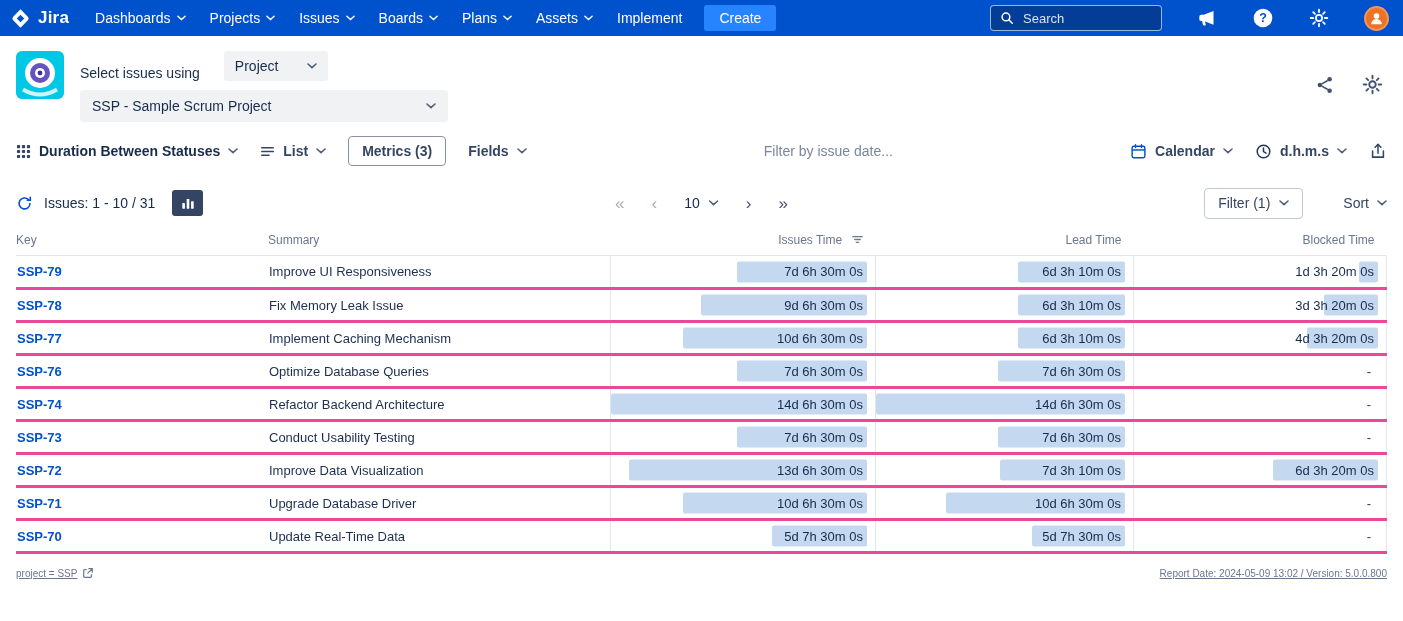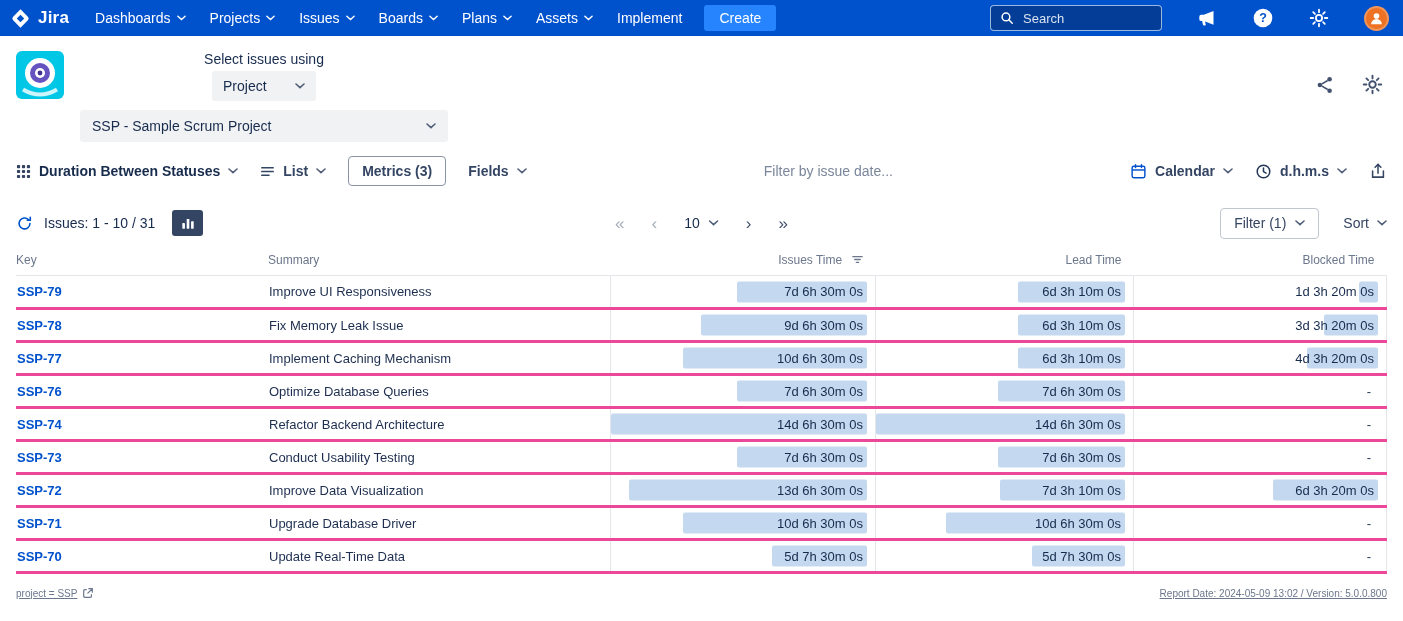--- a/index.html
+++ b/index.html
@@ -27,21 +27,21 @@
   .nav-right{display:flex;align-items:center;gap:35px;}
   .search-box{display:flex;align-items:center;gap:7px;background:rgba(9,30,66,.38);border:1px solid rgba(179,206,234,.85);border-radius:4px;height:26px;padding:0 9px;width:172px;}
   .search-box input{background:transparent;border:none;outline:none;color:#fff;font-size:13px;width:100%;font-family:inherit;}
   .search-box input::placeholder{color:rgba(255,255,255,.85);}
   .nav-icon{cursor:pointer;color:#fff;}
   .avatar{width:25px;height:25px;border-radius:50%;background:var(--avatar-bg);display:flex;align-items:center;justify-content:center;cursor:pointer;border:2px solid rgba(255,255,255,.25);}
 
   
   .app-header{display:flex;align-items:flex-start;gap:16px;padding:15px 16px 9px;background:#fff;position:relative;}
   .app-icon{width:48px;height:48px;border-radius:6px;background:var(--app-icon-bg);display:flex;align-items:center;justify-content:center;overflow:hidden;}
-  .sel-row{display:flex;align-items:center;gap:4px;margin-bottom:9px;flex-direction:column;}
+  .sel-row{display:flex;align-items:flex-end;gap:24px;margin-bottom:9px;}
   .sel-label{font-size:14px;color:var(--text-dark);}
   .dropdown{display:inline-flex;align-items:center;justify-content:space-between;gap:12px;background:#F1F2F4;border-radius:3px;padding:7px 11px;font-size:14px;color:var(--text-dark);cursor:pointer;}
   .dropdown.sm{min-width:104px;}
   .dropdown.project{width:368px;padding:8px 12px;}
   .chev-svg{color:#505F79;flex:none;}
   .header-actions{position:absolute;right:20px;top:38px;display:flex;align-items:center;gap:27px;color:var(--icon-navy);}
   .header-actions > span{cursor:pointer;}
 
   
   .toolbar{display:flex;align-items:center;gap:22px;padding:5px 16px 11px;}
@@ -57,21 +57,21 @@
   
   .pagebar{position:relative;display:flex;align-items:center;justify-content:space-between;margin:8px 16px 0;height:36px;}
   .pb-left{display:flex;align-items:center;gap:11px;}
   .refresh{cursor:pointer;}
   .issues-count{font-size:14px;color:var(--text-dark);}
   .chart-btn{width:31px;height:26px;background:#344563;border:none;border-radius:3px;display:flex;align-items:center;justify-content:center;margin-left:6px;cursor:pointer;}
   .pb-center{position:absolute;left:50%;transform:translateX(-50%);display:flex;align-items:center;gap:27px;}
   .pg-nav{font-size:17px;color:var(--icon-navy);cursor:pointer;line-height:1;}
   .pg-nav.dis{color:#A5ADBA;}
   .pg-size{display:flex;align-items:center;gap:9px;font-size:14px;color:var(--text-dark);cursor:pointer;}
-  .pb-right{display:flex;gap:24px;}
+  .pb-right{display:flex;gap:40px;}
   .filter-btn{display:flex;align-items:center;gap:9px;background:#fff;border:1px solid #C1C7D0;border-radius:4px;height:31px;padding:0 13px;font-size:14px;color:#344563;font-weight:500;font-family:inherit;cursor:pointer;}
   .sort-item{display:flex;align-items:center;gap:8px;font-size:14px;color:#344563;font-weight:500;cursor:pointer;}
 
   
   .table-wrap{margin:5px 16px 0;}
   table{width:100%;border-collapse:collapse;table-layout:fixed;}
   th{font-size:12px;color:var(--text-gray);font-weight:400;text-align:left;padding:7px 0 8px;border-bottom:1px solid #E4E6EA;}
   th.th-dur{text-align:right;padding-right:12px;}
   .th-sort{display:inline-block;vertical-align:-2px;margin-left:5px;}
   td{height:33px;border-bottom:3px solid #ec4899;font-size:13px;color:var(--text-dark);}

